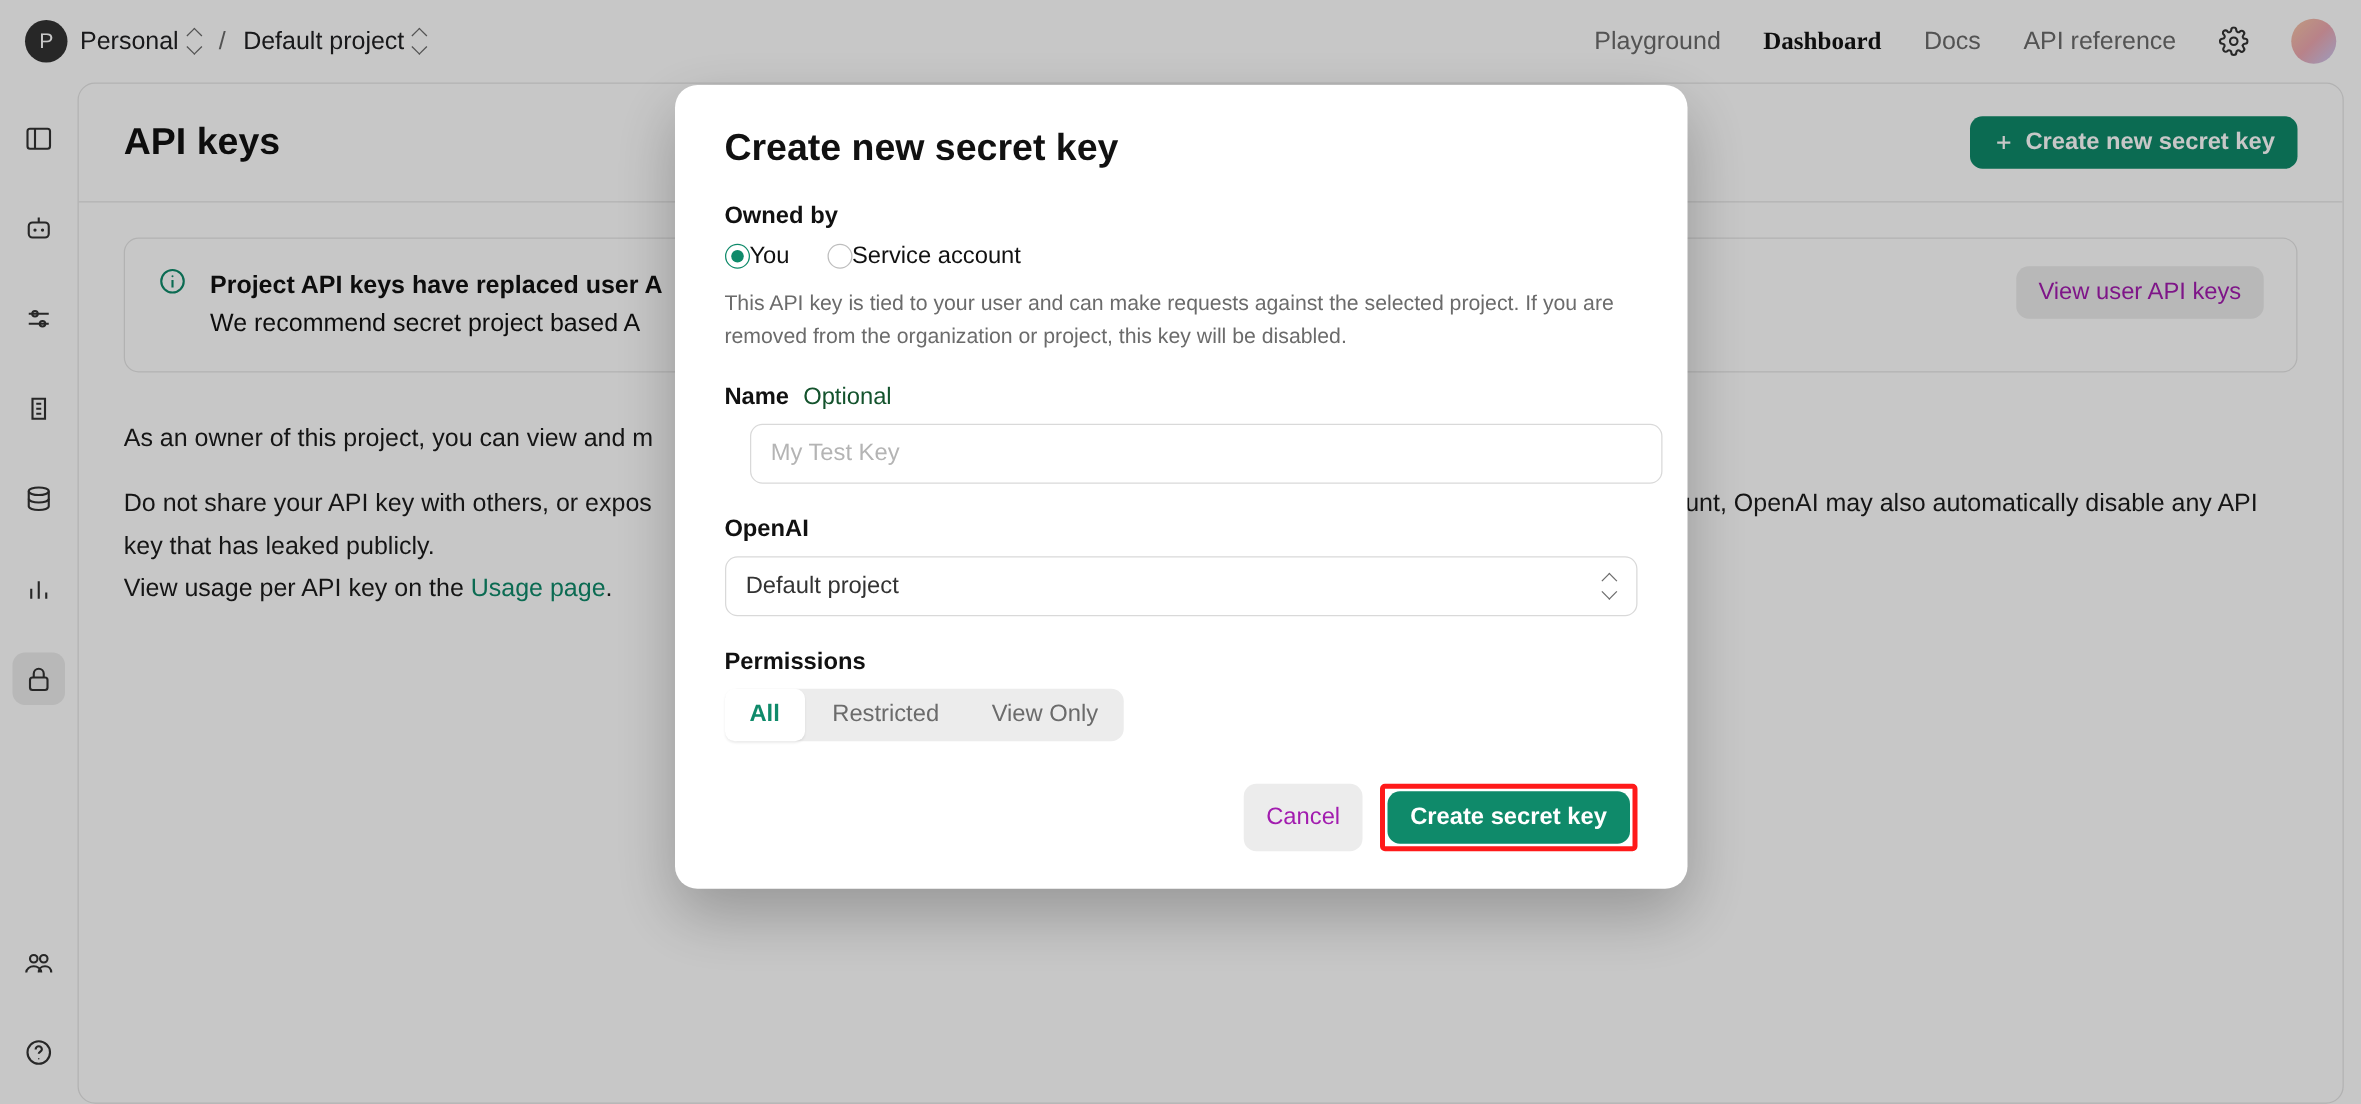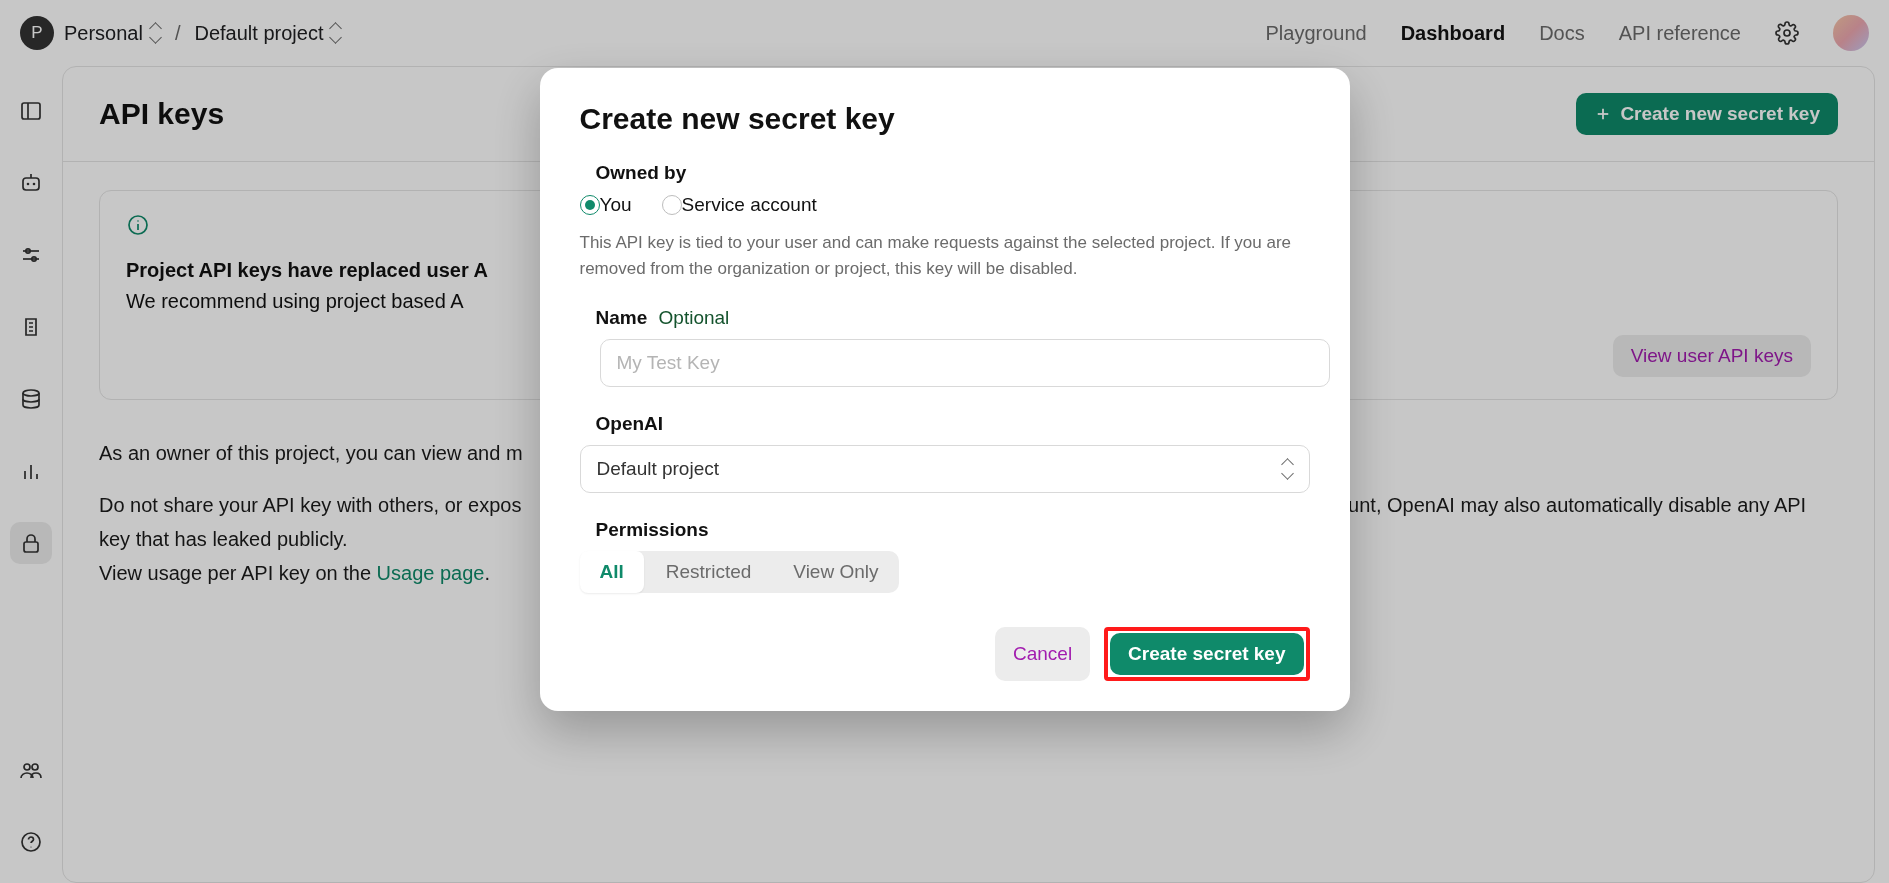--- a/index.html
+++ b/index.html
@@ -9,46 +9,46 @@
   .header { height: 66px; display: flex; align-items: center; padding: 0 20px; gap: 10px; }
   .avatar-circle { width: 34px; height: 34px; border-radius: 50%; background: #333; color: #fff; display: flex; align-items: center; justify-content: center; font-size: 17px; font-weight: 500; }
   .hdr-item { font-size: 20px; color: #202123; display: flex; align-items: center; gap: 6px; }
   .hdr-sep { color: #6b6b6b; font-size: 20px; padding: 0 4px; }
   .chev { display:inline-block; position:relative; width:12px; height:16px; }
   .chev::before, .chev::after { content:""; position:absolute; left:2px; width:8px; height:8px; border-right:1.7px solid #6b6b6b; border-bottom:1.7px solid #6b6b6b; }
   .chev::before { top:-1px; transform: rotate(-135deg); }
   .chev::after  { bottom:-1px; transform: rotate(45deg); }
   .nav-right { margin-left: auto; display: flex; align-items: center; gap: 34px; }
   .nav-link { font-size: 20px; color: #6b6b6b; }
-  .nav-link.active { color: #121212; font-weight: 600; }
+  .nav-link.active { color: #121212; font-weight: 600; font-family: Liberation Serif, serif; }
   .gear, .pic { display:flex; align-items:center; justify-content:center; }
   .pic { width:36px; height:36px; border-radius:50%; background: linear-gradient(135deg,#f5c6a5,#eca7b0,#c9c9f5); }
   svg.ico { width: 24px; height: 24px; stroke: #333; fill: none; stroke-width: 1.7; }
   
   .sidebar { position:absolute; top:66px; bottom:0; left:0; width:62px; display:flex; flex-direction:column; align-items:center; padding-top:24px; gap:30px; }
   .sidebar .sb-icon { width:42px; height:42px; display:flex; align-items:center; justify-content:center; border-radius:10px; }
   .sidebar .sb-icon.active { background:#ececec; }
   .sb-bottom { margin-top:auto; margin-bottom:20px; display:flex; flex-direction:column; align-items:center; gap:30px; }
   
   .main { position:absolute; left:62px; right:14px; top:66px; bottom:0; border:1px solid #e5e5e5; border-radius:14px; padding: 0; background:#fff; }
   .main-header { display:flex; align-items:center; padding: 26px 36px; border-bottom:1px solid #e5e5e5; gap:16px; }
   .page-title { font-size:30px; font-weight:700; }
   .btn { display:inline-flex; align-items:center; gap:8px; border-radius:10px; padding:10px 18px; font-size:19px; cursor:pointer; border:none; }
   .btn.primary { background:#0f8a6a; color:#fff; font-weight:600; }
   .btn.grey { background:#ececec; color:#a21caf; font-weight:500; }
-  .callout { margin:28px 36px 0 36px; border:1px solid #e5e5e5; border-radius:12px; padding: 22px 26px; display:flex; gap:18px; align-items:flex-start;flex-direction:column; }
+  .callout { margin:28px 36px 0 36px; border:1px solid #e5e5e5; border-radius:12px; padding: 22px 26px; display:flex; gap:18px; align-items:flex-start; }
   .callout svg.info { stroke:#0f8a6a; }
   .callout .ct { font-size:20px; line-height:1.55; }
   .callout .ct .bold { font-weight:700; }
   .body-text { margin: 36px 36px 0 36px; font-size:20px; line-height:1.7; color:#1b1b1b; }
   .body-text .link { color:#0f8a6a; }
   
   .modal { position:fixed; z-index:100; top:68px; left:50%; transform:translateX(-50%); width:810px; background:#fff; border-radius:18px; padding: 34px 40px 30px 40px; box-shadow:0 20px 50px rgba(0,0,0,.25); }
   .modal h2 { font-size:30px; font-weight:700; margin-bottom:26px; }
-  .m-label { font-size:19px; font-weight:600; margin-bottom:10px;margin-left:16px; }
+  .m-label { font-size:19px; font-weight:600; margin-bottom:10px; }
   .m-label .opt { font-weight:400; color:#14532d; margin-left:6px; }
   .radio-row { display:flex; gap:30px; align-items:center; margin-bottom:14px; }
   .radio { display:flex; align-items:center; font-size:19px; }
   .radio .r { width:20px; height:20px; border-radius:50%; border:1.6px solid #bdbdbd; display:flex; align-items:center; justify-content:center; }
   .radio.sel .r { border-color:#0f8a6a; }
   .radio.sel .r::after { content:""; width:10px; height:10px; border-radius:50%; background:#0f8a6a; }
   .m-help { font-size:17px; color:#6b6b6b; line-height:1.5; margin-bottom:22px; }
   .m-input { width:100%; border:1px solid #d9d9d9; border-radius:10px; padding:12px 16px; font-size:19px; color:#ef4444;margin-left:20px; }
   .m-input::placeholder { color:#b4b4b4; }
   .m-select { width:100%; border:1px solid #d9d9d9; border-radius:10px; padding:12px 16px; font-size:19px; color:#333; display:flex; align-items:center; justify-content:space-between; }
@@ -169,21 +169,21 @@
   </div>
 
   <div class="callout">
     <svg class="ico info" viewBox="0 0 24 24">
         <circle cx="12" cy="12" r="9"></circle>
         <line x1="12" y1="11" x2="12" y2="17"></line>
         <circle cx="12" cy="8" r="0.8" fill="#0f8a6a" stroke="none"></circle>
       </svg>
     <div class="ct">
       <div class="bold">Project API keys have replaced user A</div>
-      <div>We recommend using project based A</div>
+      <div>We recommend secret project based A</div>
     </div>
     <button class="btn grey" style="margin-left:auto">View user API keys</button>
   </div>
 
   <div class="body-text">
     <p>As an owner of this project, you can view and m</p>
     <p style="margin-top:18px">
       <span>Do not share your API key with others, or expos</span>
       <span style="display:inline-block;width:800px"></span><span>count, OpenAI may also automatically disable any API key that has leaked publicly.</span>
     </p>

